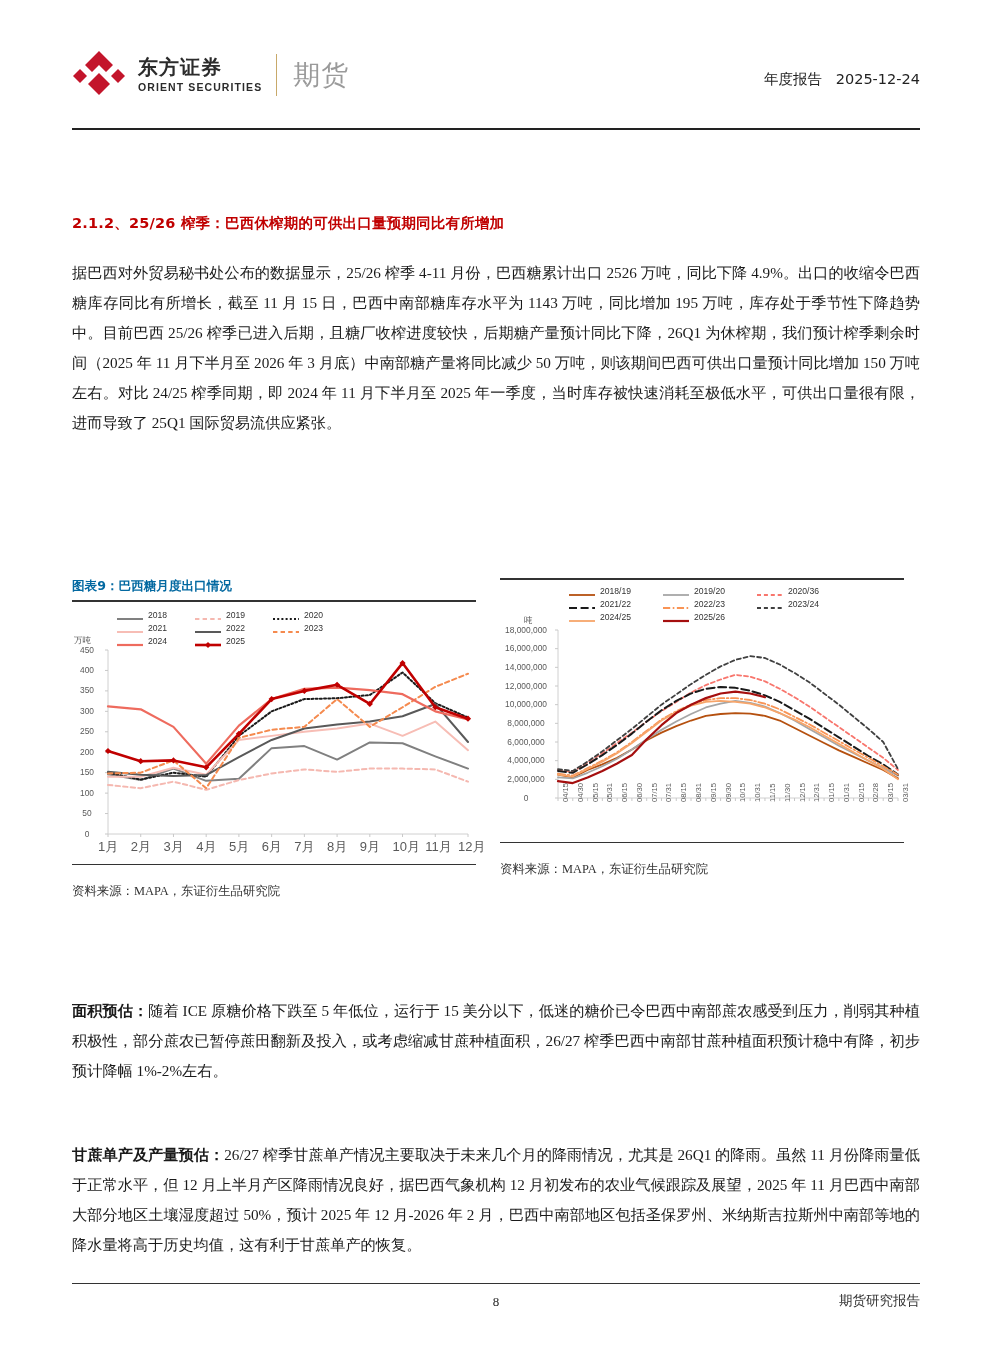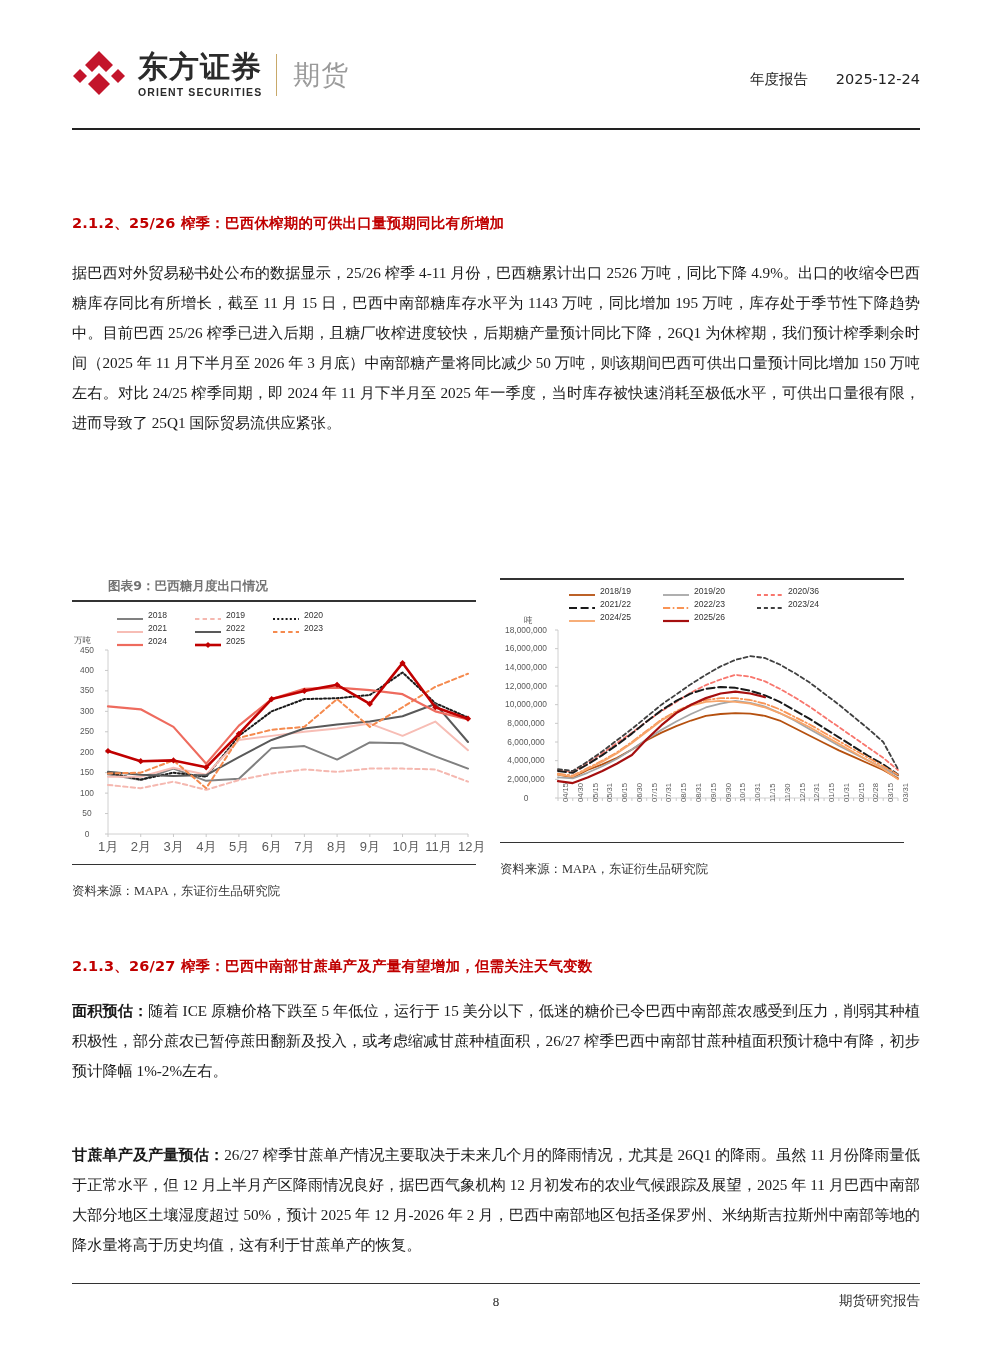--- a/index.html
+++ b/index.html
@@ -13,40 +13,40 @@
   .page{position:relative;width:992px;height:1347px;box-sizing:border-box;}
 
   
   .header{
     position:absolute;left:72px;top:44px;width:848px;height:82px;
   }
   .logo-wrap{position:absolute;left:0;top:0;display:flex;align-items:center;height:62px;}
   .logo-mark{position:relative;width:56px;height:52px;margin-right:10px;}
   .logo-text-cn{
     font-family:"DejaVu Sans", sans-serif;
-    font-size:30px;font-weight:bold;color:#2b2b2b;letter-spacing:1px;line-height:1;
+    font-size:20px;font-weight:bold;color:#2b2b2b;letter-spacing:1px;line-height:1;
   }
   .logo-text-en{
     font-family:"Liberation Sans", sans-serif;
     font-size:10.5px;font-weight:bold;color:#2b2b2b;letter-spacing:1.1px;
     margin-top:4px;
   }
   .logo-divider{
     width:1px;height:42px;background:#c8a96a;margin:0 16px 0 14px;
   }
   .logo-futures{
     font-family:"DejaVu Sans", sans-serif;
     font-size:27px;color:#9a9a9a;letter-spacing:1px;
   }
   .header-right{
     position:absolute;right:0;top:26px;
     font-family:"DejaVu Sans", sans-serif;
     font-size:14.5px;color:#222;white-space:nowrap;
   }
-  .header-right .rpt-type{margin-right:23px;}
+  .header-right .rpt-type{margin-right:9px;}
   .header-rule{
     position:absolute;left:72px;top:128px;width:848px;height:2px;background:#222;
   }
 
   
   .sec-head{
     position:absolute;
     font-family:"DejaVu Sans", sans-serif;
     font-size:14.5px;font-weight:bold;color:#c00000;
     white-space:nowrap;letter-spacing:.2px;
@@ -60,22 +60,22 @@
     line-height:30px;
     text-align:justify;
     text-justify:inter-ideograph;
   }
   .para b{font-weight:bold;}
 
   
   .exhibit{position:absolute;width:404px;}
   .ex-title{
     font-family:"DejaVu Sans", sans-serif;
-    font-size:12.6px;font-weight:bold;color:#737373;
-    padding-bottom:5px;white-space:nowrap;margin-left:36px;
+    font-size:12.6px;font-weight:bold;color:#0369a1;
+    padding-bottom:5px;white-space:nowrap;
   }
   .ex-rule-top{height:1.6px;background:#333;}
   .ex-body{height:262px;position:relative;}
   .ex-rule-bot{height:1px;background:#333;}
   .ex-src{
     font-family:"Liberation Serif", serif;
     font-size:12.4px;color:#333;padding-top:6px;white-space:nowrap;margin-top:12px;
   }
 
   
@@ -364,21 +364,20 @@
                   <path d="M1,5 L27,5" stroke="#a50f0f" stroke-width="2.2" fill="none"></path>
                 </svg></div>
               <span class="leg-label">2025/26</span>
             </div>
           </div></div>
     </div>
     <div class="ex-rule-bot"></div>
     <div class="ex-src">资料来源：MAPA，东证衍生品研究院</div>
   </div>
 
-  <div class="sec-head" style="left:72px;top:957px;">2.1.3、26/27 榨季：巴西中南部甘蔗单产及产量有望增加，但需关注天气变数</div>
 
   <div class="para" style="left:72px;top:996px;width:848px;">
     <b>面积预估：</b><span>随着 ICE 原糖价格下跌至 5 年低位，运行于 15 美分以下，低迷的糖价已令巴西中南部蔗农感受到压力，削弱其种植积极性，部分蔗农已暂停蔗田翻新及投入，或考虑缩减甘蔗种植面积，26/27 榨季巴西中南部甘蔗种植面积预计稳中有降，初步预计降幅 1%-2%左右。</span>
   </div>
 
   <div class="para" style="left:72px;top:1140px;width:848px;">
     <b>甘蔗单产及产量预估：</b><span>26/27 榨季甘蔗单产情况主要取决于未来几个月的降雨情况，尤其是 26Q1 的降雨。虽然 11 月份降雨量低于正常水平，但 12 月上半月产区降雨情况良好，据巴西气象机构 12 月初发布的农业气候跟踪及展望，2025 年 11 月巴西中南部大部分地区土壤湿度超过 50%，预计 2025 年 12 月-2026 年 2 月，巴西中南部地区包括圣保罗州、米纳斯吉拉斯州中南部等地的降水量将高于历史均值，这有利于甘蔗单产的恢复。</span>
   </div>
 
   <div class="footer-rule"></div>

